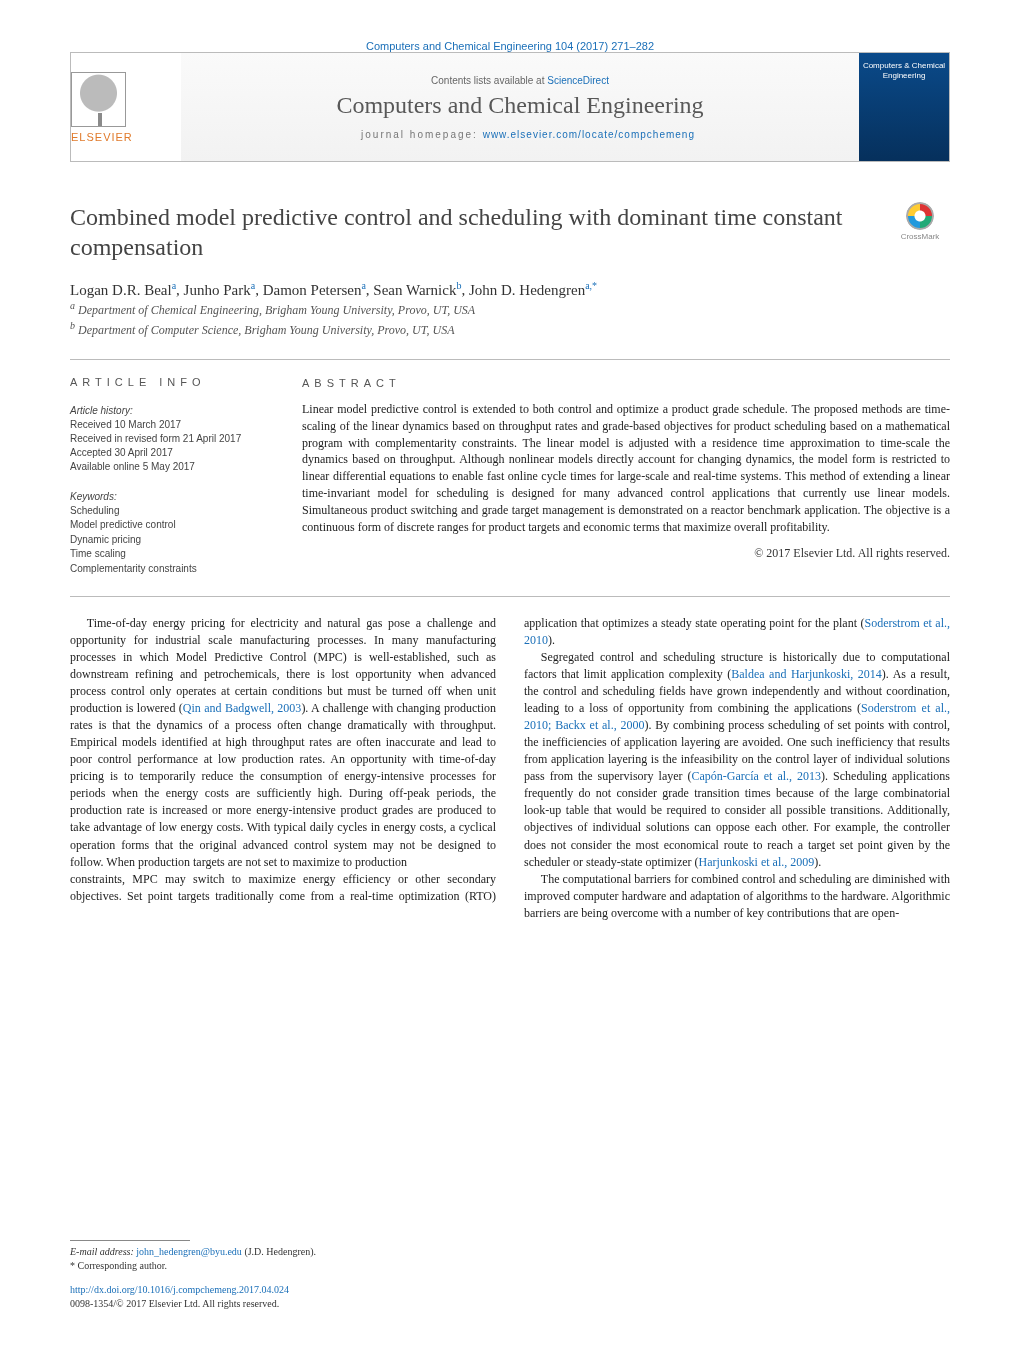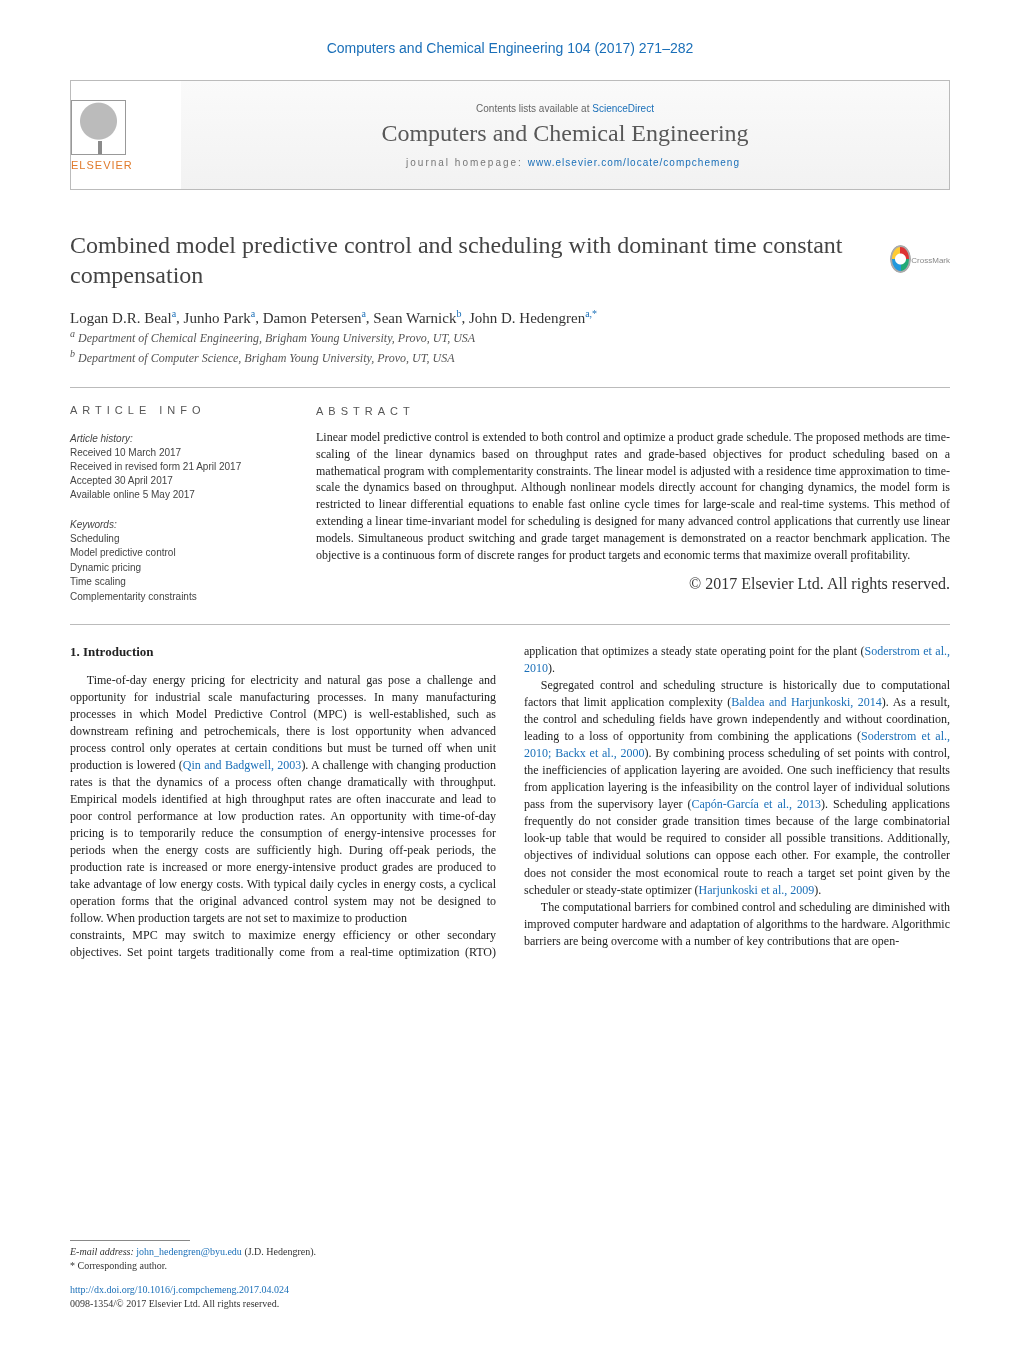--- a/index.html
+++ b/index.html
@@ -8,23 +8,23 @@
     height: 1351px;
     background: #fff;
     font-family: Georgia, 'Times New Roman', serif;
     color: #222;
     position: relative;
     padding: 40px 70px;
   }
   .running-head {
     text-align: center;
     color: #1a6fb8;
-    font-size: 14px;
-    font-family: Arial, sans-serif;
-    margin-bottom: 24px;
+    font-size: 11px;
+    font-family: Arial, sans-serif;
+    margin-bottom: 0;
   }
   .masthead {
     border: 1px solid #bbb;
     display: flex;
     align-items: stretch;
     height: 110px;
     margin-bottom: 40px;
     position: relative;
     background: linear-gradient(#fafafa,#f2f2f2);
   }
@@ -98,21 +98,21 @@
   .article-title {
     font-size: 24px;
     font-weight: 400;
     color: #444;
     line-height: 1.25;
     font-family: Georgia, serif;
   }
   .crossmark {
     width: 60px;
     display: flex;
-    flex-direction: row;
+    flex-direction: column;
     align-items: center;
     justify-content: flex-start;
     color: #888;
     font-size: 8px;
     font-family: Arial, sans-serif;
   }
   .crossmark-icon {
     width: 28px; height: 28px;
     border: 2px solid #aaa;
     border-radius: 50%;
@@ -129,21 +129,21 @@
   .authors sup { font-size: 10px; color: #1a6fb8; }
   .affiliations {
     font-size: 12px;
     font-style: italic;
     color: #555;
     line-height: 1.4;
     margin-bottom: 20px;
   }
   .info-abs-row {
     display: flex;
-    gap: 26px;
+    gap: 12px;
     border-top: 1px solid #bbb;
     padding-top: 16px;
     margin-bottom: 20px;
   }
   .info-col {
     width: 220px;
     font-size: 10px;
     color: #444;
     font-family: Arial, sans-serif;
   }
@@ -163,21 +163,21 @@
   .kw-list { line-height: 1.45; }
   .abs-col {
     flex: 1;
     font-size: 12px;
     color: #222;
     line-height: 1.4;
     text-align: justify;
   }
   .copyright {
     text-align: right;
-    font-size: 16px;
+    font-size: 12px;
     color: #333;
     margin-top: 10px;
   }
   .rule { border-top: 1px solid #bbb; margin: 6px 0 18px; }
   .body-cols {
     column-count: 2;
     column-gap: 28px;
     font-size: 12px;
     line-height: 1.42;
     text-align: justify;
@@ -217,20 +217,23 @@
     <div class="mlogo-name">ELSEVIER</div>
   </div>
   <div class="masthead-center">
     <div class="contents-line">
       <span>Contents lists available at </span><a href="#">ScienceDirect</a>
     </div>
     <div class="journal-name">Computers and Chemical Engineering</div>
     <div class="homepage-line">
       <span>journal homepage: </span><a href="#">www.elsevier.com/locate/compchemeng</a>
     </div>
+  </div>
+  <div class="masthead-right">
+    <div class="cover-txt">Computers &amp; Chemical Engineering</div>
   </div>
 </div>
 
 <div class="title-block">
   <div class="title-text">
     <h1 class="article-title">Combined model predictive control and scheduling with dominant time constant compensation</h1>
   </div>
   <div class="crossmark">
     <div class="crossmark-icon"></div>
     <span>CrossMark</span>
@@ -270,21 +273,20 @@
   <div class="abs-col">
     <div class="abs-head">ABSTRACT</div>
     <div>Linear model predictive control is extended to both control and optimize a product grade schedule. The proposed methods are time-scaling of the linear dynamics based on throughput rates and grade-based objectives for product scheduling based on a mathematical program with complementarity constraints. The linear model is adjusted with a residence time approximation to time-scale the dynamics based on throughput. Although nonlinear models directly account for changing dynamics, the model form is restricted to linear differential equations to enable fast online cycle times for large-scale and real-time systems. This method of extending a linear time-invariant model for scheduling is designed for many advanced control applications that currently use linear models. Simultaneous product switching and grade target management is demonstrated on a reactor benchmark application. The objective is a continuous form of discrete ranges for product targets and economic terms that maximize overall profitability.</div>
     <div class="copyright">© 2017 Elsevier Ltd. All rights reserved.</div>
   </div>
 </div>
 
 <div class="rule"></div>
 
 <div class="body-cols">
-  <h2>1. Introduction</h2>
   <p>
     <span>Time-of-day energy pricing for electricity and natural gas pose a challenge and opportunity for industrial scale manufacturing processes. In many manufacturing processes in which Model Predictive Control (MPC) is well-established, such as downstream refining and petrochemicals, there is lost opportunity when advanced process control only operates at certain conditions but must be turned off when unit production is lowered (</span><a href="#">Qin and Badgwell, 2003</a><span>). A challenge with changing production rates is that the dynamics of a process often change dramatically with throughput. Empirical models identified at high throughput rates are often inaccurate and lead to poor control performance at low production rates. An opportunity with time-of-day pricing is to temporarily reduce the consumption of energy-intensive processes for periods when the energy costs are sufficiently high. During off-peak periods, the production rate is increased or more energy-intensive product grades are produced to take advantage of low energy costs. With typical daily cycles in energy costs, a cyclical operation forms that the original advanced control system may not be designed to follow. When production targets are not set to maximize to production</span>
   </p>
   <p style="text-indent:0">
     <span>constraints, MPC may switch to maximize energy efficiency or other secondary objectives. Set point targets traditionally come from a real-time optimization (RTO) application that optimizes a steady state operating point for the plant (</span><a href="#">Soderstrom et al., 2010</a><span>).</span>
   </p>
   <p>
     <span>Segregated control and scheduling structure is historically due to computational factors that limit application complexity (</span><a href="#">Baldea and Harjunkoski, 2014</a><span>). As a result, the control and scheduling fields have grown independently and without coordination, leading to a loss of opportunity from combining the applications (</span><a href="#">Soderstrom et al., 2010; Backx et al., 2000</a><span>). By combining process scheduling of set points with control, the inefficiencies of application layering are avoided. One such inefficiency that results from application layering is the infeasibility on the control layer of individual solutions pass from the supervisory layer (</span><a href="#">Capón-García et al., 2013</a><span>). Scheduling applications frequently do not consider grade transition times because of the large combinatorial look-up table that would be required to consider all possible transitions. Additionally, objectives of individual solutions can oppose each other. For example, the controller does not consider the most economical route to reach a target set point given by the scheduler or steady-state optimizer (</span><a href="#">Harjunkoski et al., 2009</a><span>).</span>
   </p>
   <p>The computational barriers for combined control and scheduling are diminished with improved computer hardware and adaptation of algorithms to the hardware. Algorithmic barriers are being overcome with a number of key contributions that are open-</p>

